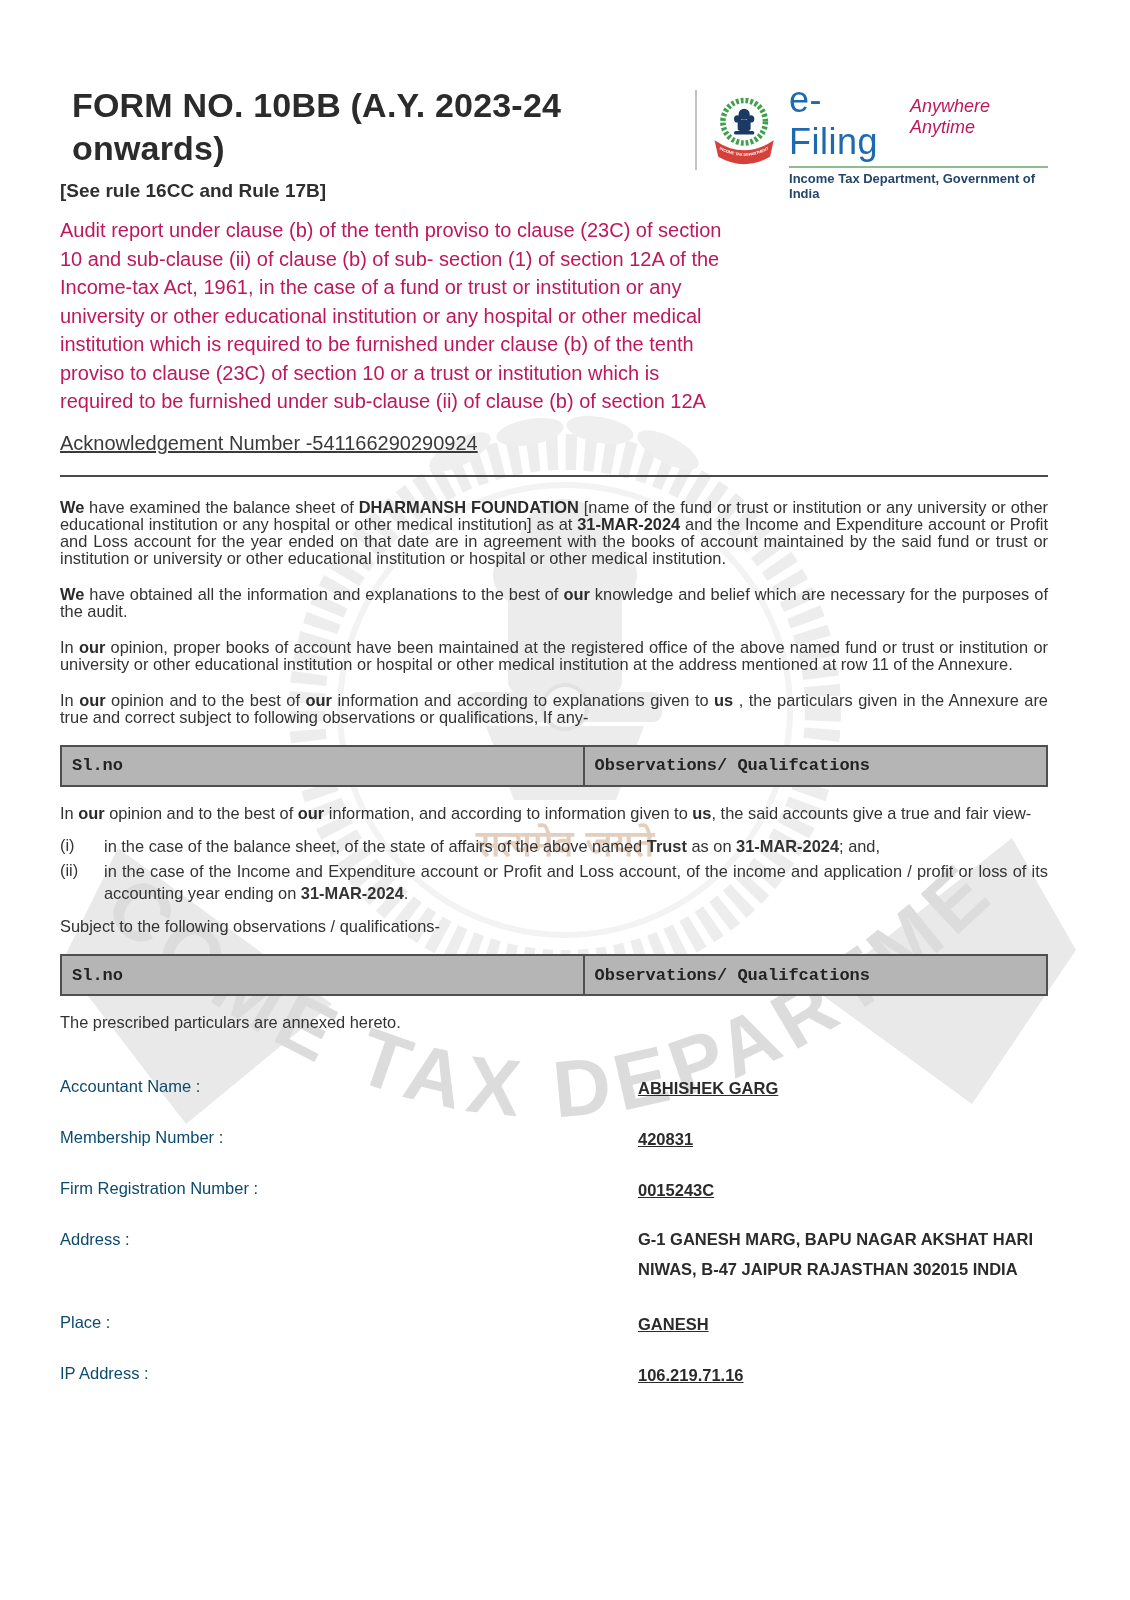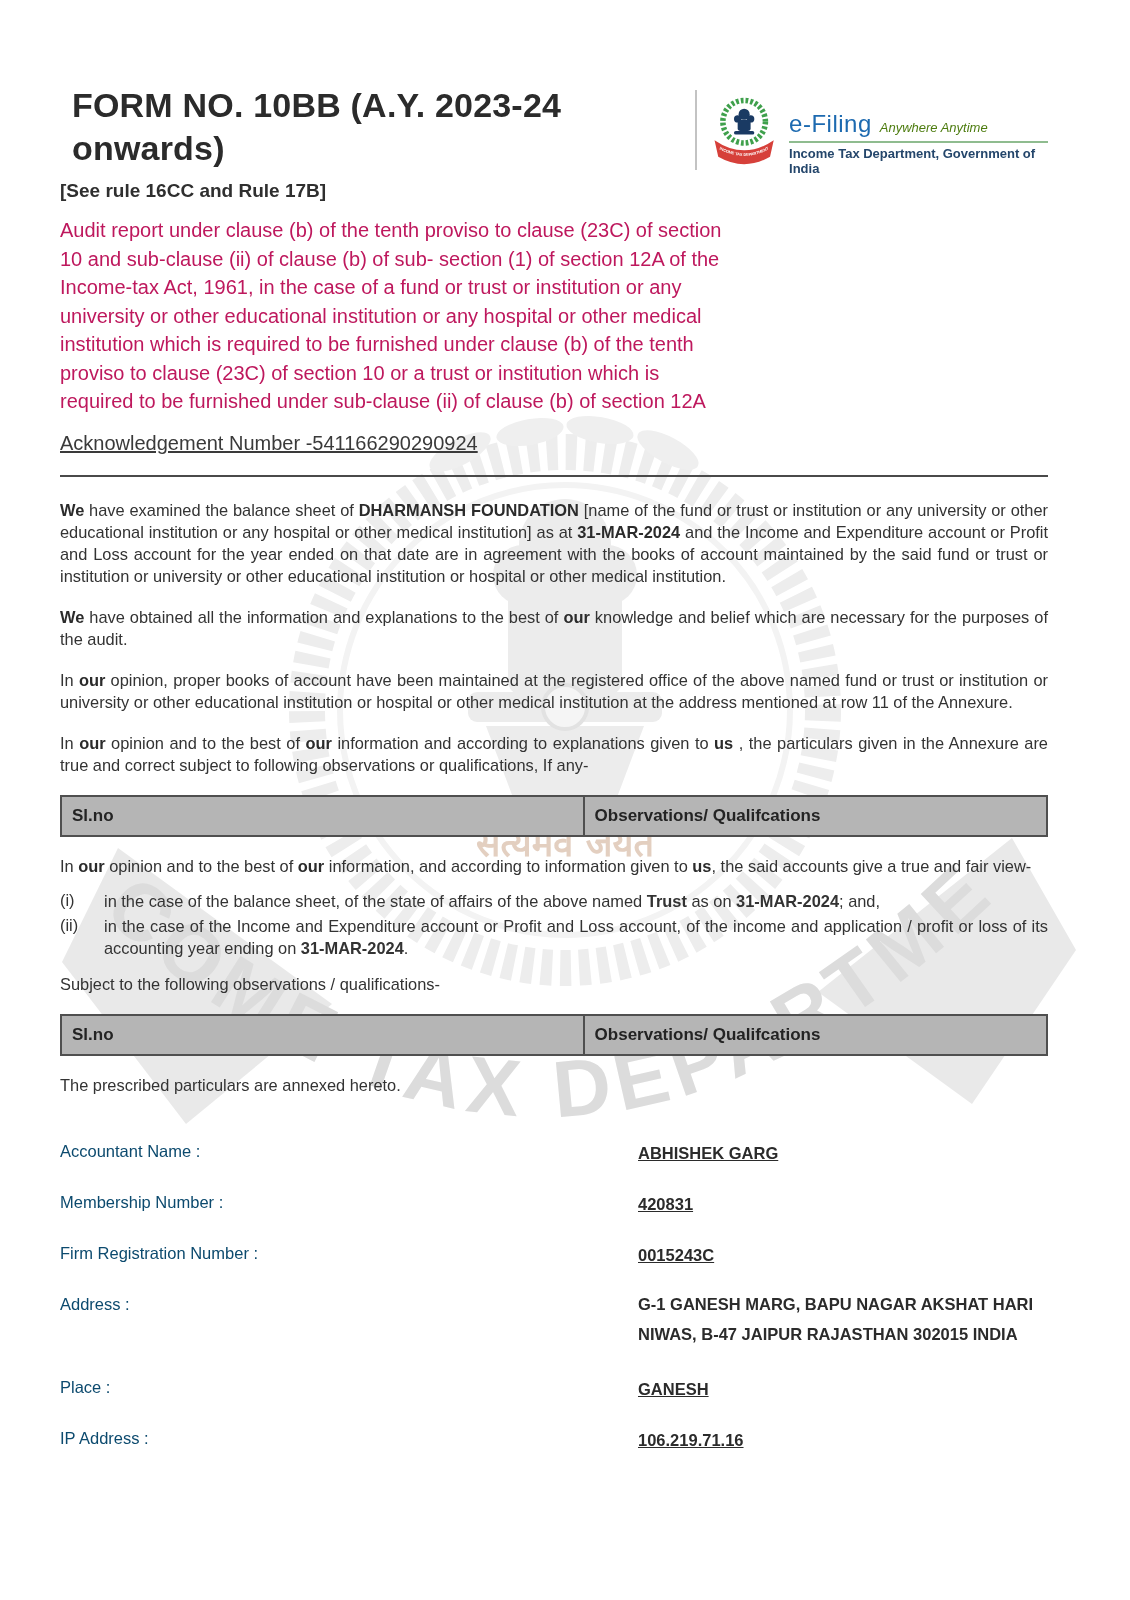--- a/index.html
+++ b/index.html
@@ -32,40 +32,40 @@
     font-size:20px;line-height:28.5px;color:#be185d;margin:0;width:672px;
   }
   .ack-line{font-size:20px;color:#3a3a3a;margin:16px 0 0 0;text-decoration:underline;}
   
   .logo-block{
     display:flex;align-items:center;gap:10px;
     border-left:2px solid #c3c3c3;padding-left:12px;margin-top:6px;height:80px;
   }
   .efile-text{display:flex;flex-direction:column;}
   .efile-top{display:flex;align-items:baseline;gap:8px;}
-  .efile-brand{font-size:24px;color:#1d6ab0;letter-spacing:.5px;}
-  .efile-tagline{font-size:13px;font-style:italic;color:#4d7c0f;margin-top:36px;}
+  .efile-brand{font-size:36px;color:#1d6ab0;letter-spacing:.5px;}
+  .efile-tagline{font-size:18px;font-style:italic;color:#be185d;margin-top:36px;}
   .efile-divider{border-top:2px solid #8fbc8f;margin:3px 0 3px 0;}
   .efile-org{font-size:13px;font-weight:700;color:#24466b;}
   .page-rule{border:none;border-top:2px solid #4a4a4a;margin:20px 0 22px 0;}
   
   .para{
-    font-size:16.4px;line-height:22px;color:#333;
+    font-size:16.4px;line-height:17px;color:#333;
     text-align:justify;margin:0 0 19px 0;
   }
   .para b{color:#2b2b2b;}
   
   table.obs-table{
     width:100%;border-collapse:collapse;margin:16px 0 18px 0;
     border:2px solid #4f4f4f;
   }
   table.obs-table th{
     background:#b5b5b5;border:2px solid #4f4f4f;
     font-size:17px;font-weight:700;color:#232323;text-align:left;
-    padding:8px 10px;height:22px;
+    padding:8px 10px;height:22px;font-family:Liberation Mono, monospace;
   }
   th.col-slno{width:53%;}
   
   .fv-item{display:flex;margin:0 0 4px 0;}
   .fv-marker{width:44px;flex:none;font-size:16.4px;color:#333;}
   .fv-text{flex:1;font-size:16.4px;line-height:21.5px;text-align:justify;color:#333;}
   .spacer-sm{height:10px;}
   
   .details{margin-top:46px;}
   .detail-row{display:flex;margin-bottom:29px;}

